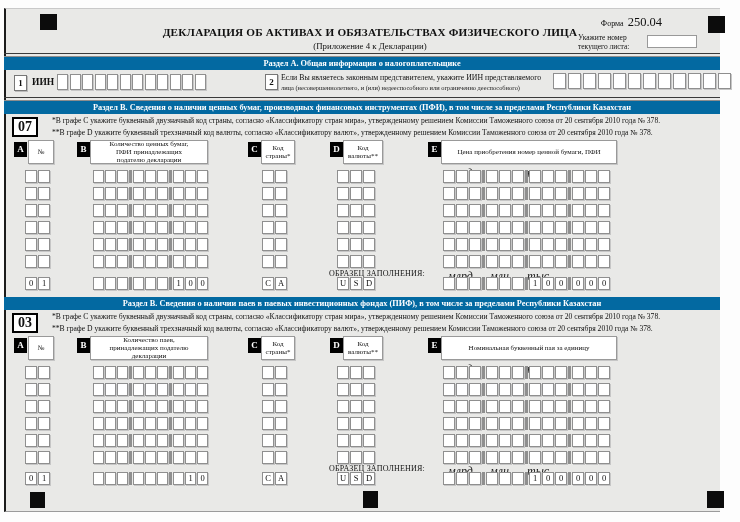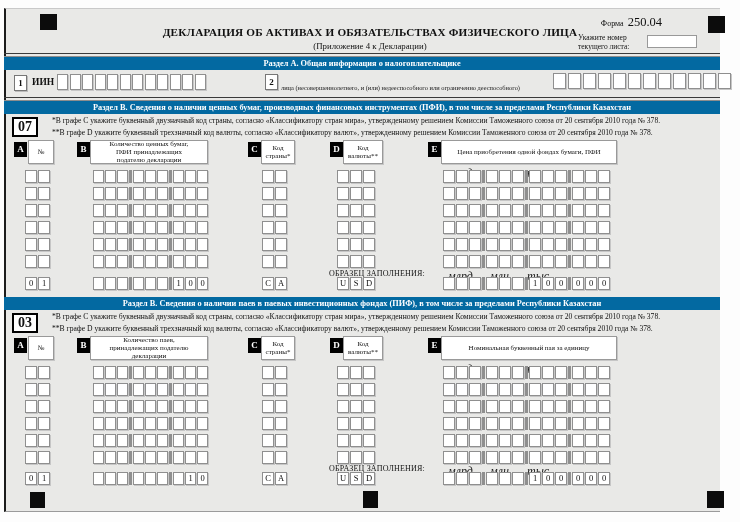--- a/index.html
+++ b/index.html
@@ -79,20 +79,21 @@
       <span class="cell"></span>
       <span class="cell"></span>
       <span class="cell"></span>
       <span class="cell"></span>
       <span class="cell"></span>
       <span class="cell"></span>
       <span class="cell"></span>
       <span class="cell"></span>
     </div>
   <div class="numbox" style="left:265px;top:74px;">2</div>
+  <div class="ftext1" style="left:281px;top:73px;width:280px;">Если Вы являетесь законным представителем, укажите ИИН представляемого</div>
   <div class="ftext2" style="left:281px;top:84px;width:280px;">лица (несовершеннолетнего, и (или) недееспособного или ограниченно дееспособного)</div>
   <div class="cellrow tallw" style="left:553px;top:73px;">
       <span class="cell"></span>
       <span class="cell"></span>
       <span class="cell"></span>
       <span class="cell"></span>
       <span class="cell"></span>
       <span class="cell"></span>
       <span class="cell"></span>
       <span class="cell"></span>
@@ -111,21 +112,21 @@
 
   <div class="lsq" style="left:14px;top:142px;">A</div>
   <div class="lbox" style="left:28px;top:140px;width:24px;">№</div>
   <div class="lsq" style="left:77px;top:142px;">B</div>
   <div class="lbox" style="left:90px;top:140px;width:118px;">Количество ценных бумаг, ПФИ принадлежащих подателю декларации</div>
   <div class="lsq" style="left:248px;top:142px;">C</div>
   <div class="lbox" style="left:261px;top:140px;width:34px;">Код страны*</div>
   <div class="lsq" style="left:330px;top:142px;">D</div>
   <div class="lbox" style="left:343px;top:140px;width:40px;">Код валюты**</div>
   <div class="lsq" style="left:428px;top:142px;">E</div>
-  <div class="lbox" style="left:441px;top:140px;width:176px;">Цена приобретения одной фондах бумаги, ПФИ</div>
+  <div class="lbox" style="left:441px;top:140px;width:176px;">Цена приобретения номер ценной бумаги, ПФИ</div>
 
   <div class="unit" style="left:103px;top:166px;">млн.</div>
   <div class="unit" style="left:140px;top:166px;">тыс.</div>
   <div class="unit" style="left:448px;top:166px;">млрд.</div>
   <div class="unit" style="left:490px;top:166px;">млн.</div>
   <div class="unit" style="left:527px;top:166px;">тыс.</div>
 
   <div class="cellrow" style="left:25px;top:170px;">
       <span class="cell"></span>
       <span class="cell"></span>

